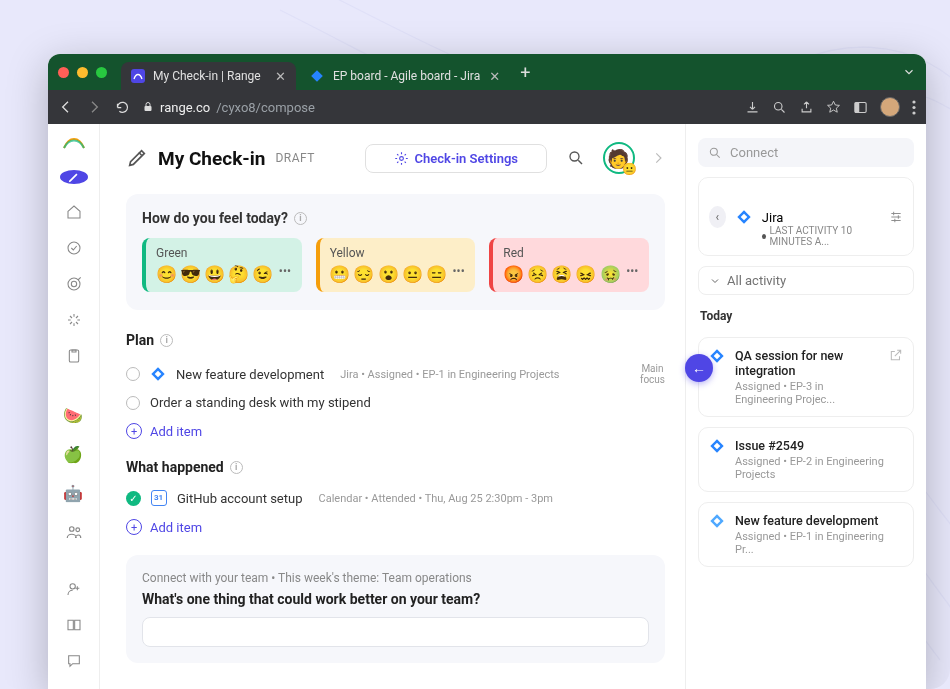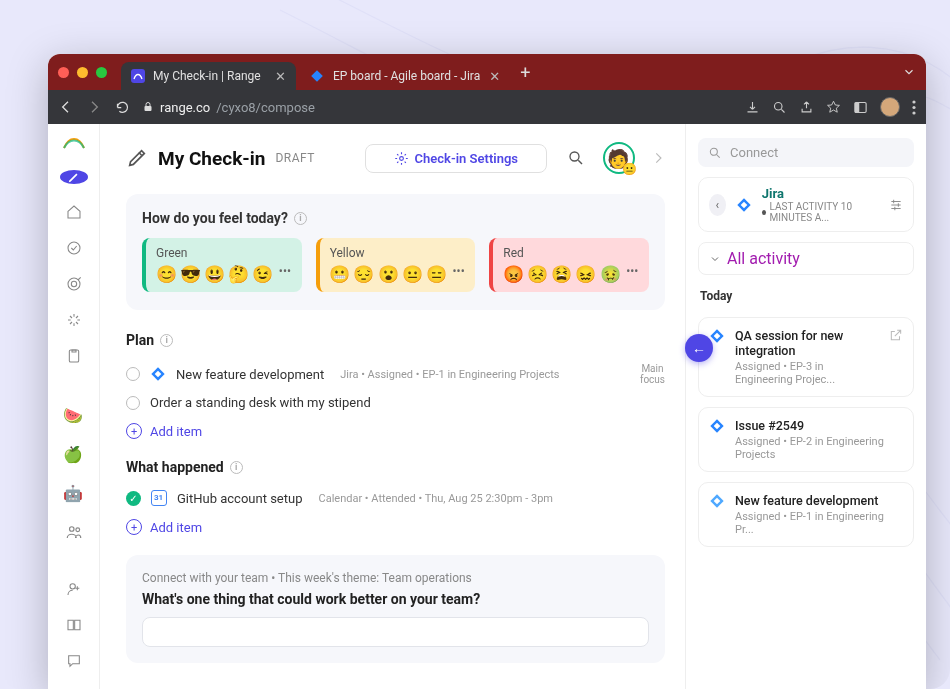--- a/index.html
+++ b/index.html
@@ -19,21 +19,21 @@
     position: absolute;
     left: 48px; top: 54px; right: 24px; bottom: 0;
     background: #fff;
     border-radius: 12px 12px 0 0;
     overflow: hidden;
     box-shadow: 0 10px 40px rgba(0,0,0,0.25);
     display: flex; flex-direction: column;
   }
   
   .tabbar {
-    background: #7f1d1d;
+    background: #14532d;
     height: 36px;
     display: flex; align-items: center;
     padding: 0 10px;
   }
   .mac-dots { display: flex; gap: 8px; margin-right: 14px; }
   .mac-dot { width: 11px; height: 11px; border-radius: 50%; }
   .dot-red { background: #ff5f57; }
   .dot-yellow { background: #febc2e; }
   .dot-green { background: #28c840; }
   .tab {
@@ -133,26 +133,26 @@
   .sidepanel { width: 240px; padding: 14px 12px; display:flex;flex-direction:column; gap:10px;}
   .searchbox {
     display:flex;align-items:center;gap:8px;
     background:#f4f5f9;border-radius:8px;padding:7px 10px;color:#999;font-size:13px;
   }
   .integration {
     background:#fff;border:1px solid #eee;border-radius:10px;padding:8px 10px;
     display:flex;align-items:center;gap:10px;
   }
   .back-chip { width:22px;height:22px;border-radius:50%;background:#f0f0f5;color:#666;display:flex;align-items:center;justify-content:center;font-size:12px;}
-  .jname { font-size:13px;font-weight:700;color:#0f766e;}
+  .jname { font-size:13px;font-weight:400;color:#000000;margin-top:24px;}
   .jmeta { font-size:10px;color:#888;display:flex;align-items:center;gap:4px;}
   .jmeta .bullet{width:5px;height:5px;border-radius:50%;background:#555;}
   .tune { margin-left:auto;color:#888;}
   .activity-toggle {
-    border:1px solid #eee;border-radius:8px;padding:6px 10px;font-size:16px;color:#a21caf;display:flex;align-items:center;gap:6px;
+    border:1px solid #eee;border-radius:8px;padding:6px 10px;font-size:13px;color:#737373;display:flex;align-items:center;gap:6px;
   }
   .today-lbl { font-size:12px;font-weight:700;color:#333;margin:4px 2px;}
   .activity-item {
     position:relative;
     border:1px solid #eee;border-radius:10px;padding:10px 10px;
     display:flex;align-items:flex-start;gap:10px;background:#fff;
   }
   .activity-item .at{font-size:12.5px;color:#222;font-weight:500;}
   .activity-item .am{font-size:11px;color:#999;margin-top:2px;}
   .activity-item .open{margin-left:auto;color:#bbb;}

